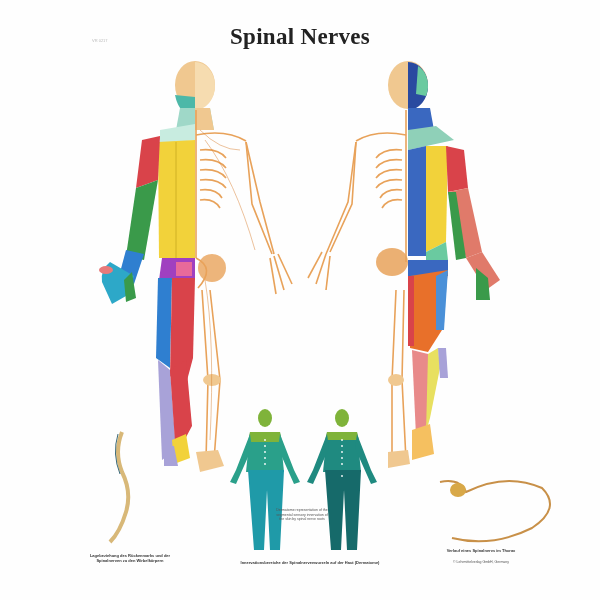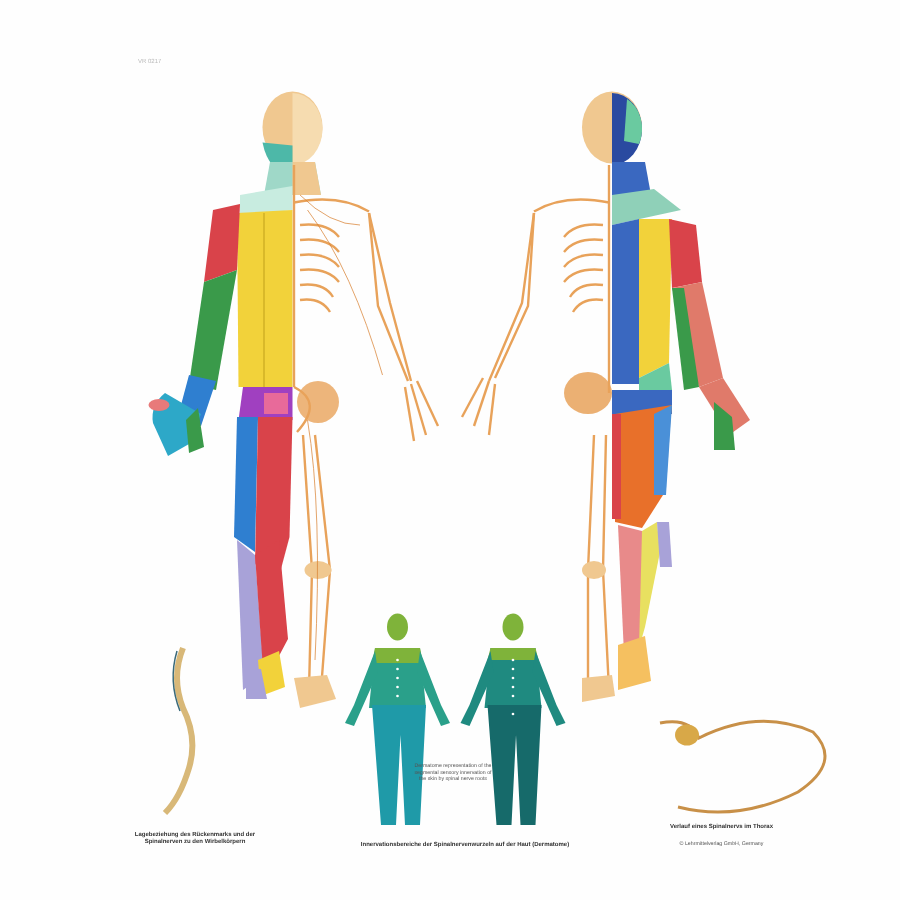--- a/index.html
+++ b/index.html
@@ -8,20 +8,21 @@
   .code{position:absolute;left:92px;top:38px;font-size:4px;color:#bbb;font-family:"Liberation Sans",sans-serif;}
   .title{position:absolute;left:0;width:600px;top:24px;text-align:center;font-size:23px;font-weight:bold;color:#222;font-family:"Liberation Serif",serif;letter-spacing:0.3px;}
   svg{position:absolute;left:0;top:0;}
   .cap{position:absolute;font-family:"Liberation Sans",sans-serif;font-size:4px;color:#333;font-weight:bold;text-align:center;line-height:5px;}
   .note{position:absolute;font-family:"Liberation Sans",sans-serif;font-size:3.5px;color:#555;text-align:center;line-height:4.5px;}
 </style>
 </head>
 <body>
 
 <div class="poster">
+  <div class="title">Spinal Nerves</div>
   <div class="code">VR 0217</div>
 
   <svg width="600" height="600" viewBox="0 0 600 600">
 
     <g>
 
       <ellipse cx="195" cy="85" rx="20" ry="24" fill="#f0c890"></ellipse>
       <path d="M195 62 a20 24 0 0 1 0 48 z" fill="#f6dcb0"></path>
       <path d="M175 95 q4 20 20 22 l0 -20 z" fill="#4db8a8"></path>
 

